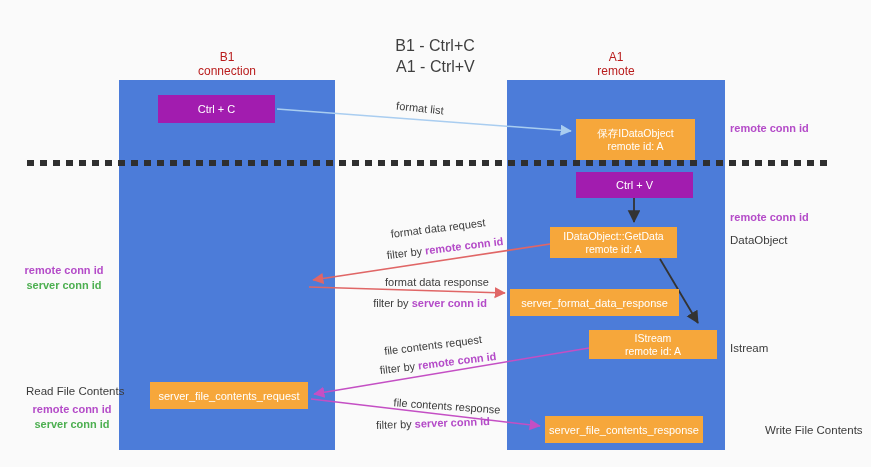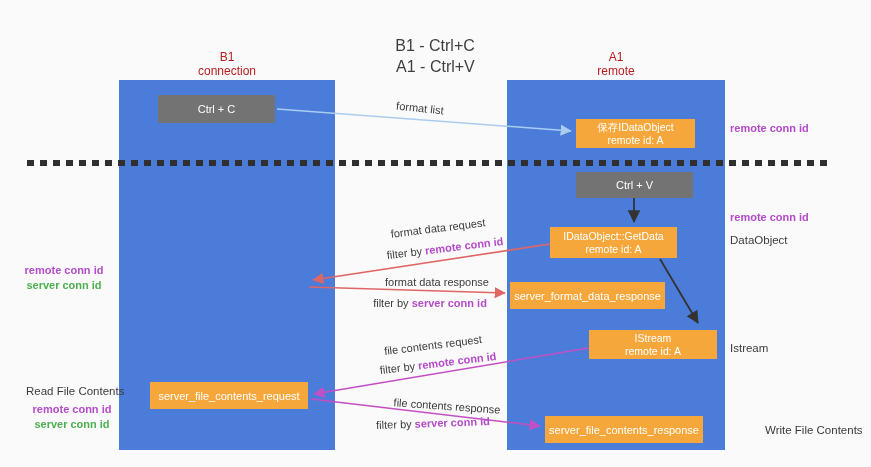--- a/index.html
+++ b/index.html
@@ -11,21 +11,21 @@
   .title{left:435px;top:5px;transform:translateX(-50%);text-align:right;
          font-size:16px;line-height:21px;color:#3f3f3f;white-space:nowrap;margin-top:30px;}
   .lane-header{transform:translateX(-50%);text-align:center;font-size:12px;
                line-height:14px;color:#b91c1c;white-space:nowrap;}
   .lane{background:#4c7cd9;z-index:1;}
   .dashline{left:27px;top:160px;width:805px;height:6px;z-index:2;
     background:repeating-linear-gradient(90deg,#2f2f2f 0 7px,transparent 7px 13px);}
   svg.arrows{left:0;top:0;z-index:2;}
   .node{position:absolute;z-index:3;display:flex;align-items:center;justify-content:center;
         color:#fff;font-size:11px;text-align:center;white-space:nowrap;}
-  .node.green{background:#737373;}
+  .node.green{background:#a21caf;}
   .node.orange{background:#f6a73b;}
   .node.two{flex-direction:column;font-size:10.5px;line-height:13px;}
   .alabel{position:absolute;z-index:4;font-size:11px;color:#3c3c3c;white-space:nowrap;}
   .rot-m7{transform:translateX(-50%) rotate(-7deg);}
   .rot-p6{transform:translateX(-50%) rotate(6deg);}
   .rot-p4{transform:translateX(-50%) rotate(4deg);}
   .rot-m2{transform:translateX(-50%) rotate(-2deg);}
   .rot-0{transform:translateX(-50%);}
   .side{position:absolute;z-index:4;font-size:11px;font-weight:bold;white-space:nowrap;}
   .purple{color:#b44bc8;}
@@ -78,36 +78,36 @@
     <line x1="589" y1="348" x2="314" y2="394" stroke="#c44fc4" stroke-width="1.6" marker-end="url(#m-mag)"></line>
     <line x1="311" y1="399" x2="540" y2="426" stroke="#c44fc4" stroke-width="1.6" marker-end="url(#m-mag)"></line>
     <line x1="634" y1="198" x2="634" y2="222" stroke="#333" stroke-width="1.8" marker-end="url(#m-blk)"></line>
     <line x1="660" y1="259" x2="698" y2="323" stroke="#333" stroke-width="1.8" marker-end="url(#m-blk)"></line>
   </svg>
 
   <div class="node green" style="left:158px;top:95px;width:117px;height:28px;">
     <span>Ctrl + C</span>
   </div>
 
-  <div class="node orange two" style="left:576px;top:119px;width:119px;height:29px;">
+  <div class="node orange two" style="left:576px;top:119px;width:119px;height:41px;">
     <span>保存IDataObject</span>
     <span>remote id: A</span>
   </div>
 
   <div class="node green" style="left:576px;top:172px;width:117px;height:26px;">
     <span>Ctrl + V</span>
   </div>
 
   <div class="node orange two" style="left:550px;top:227px;width:127px;height:31px;">
     <span>IDataObject::GetData</span>
     <span>remote id: A</span>
   </div>
 
 
-  <div class="node orange" style="left:510px;top:282px;width:155px;height:27px;">
+  <div class="node orange" style="left:510px;top:289px;width:169px;height:27px;">
     <span>server_format_data_response</span>
   </div>
 
   <div class="node orange two" style="left:589px;top:330px;width:128px;height:29px;">
     <span>IStream</span>
     <span>remote id: A</span>
   </div>
 
   <div class="node orange" style="left:545px;top:416px;width:158px;height:27px;">
     <span>server_file_contents_response</span>

